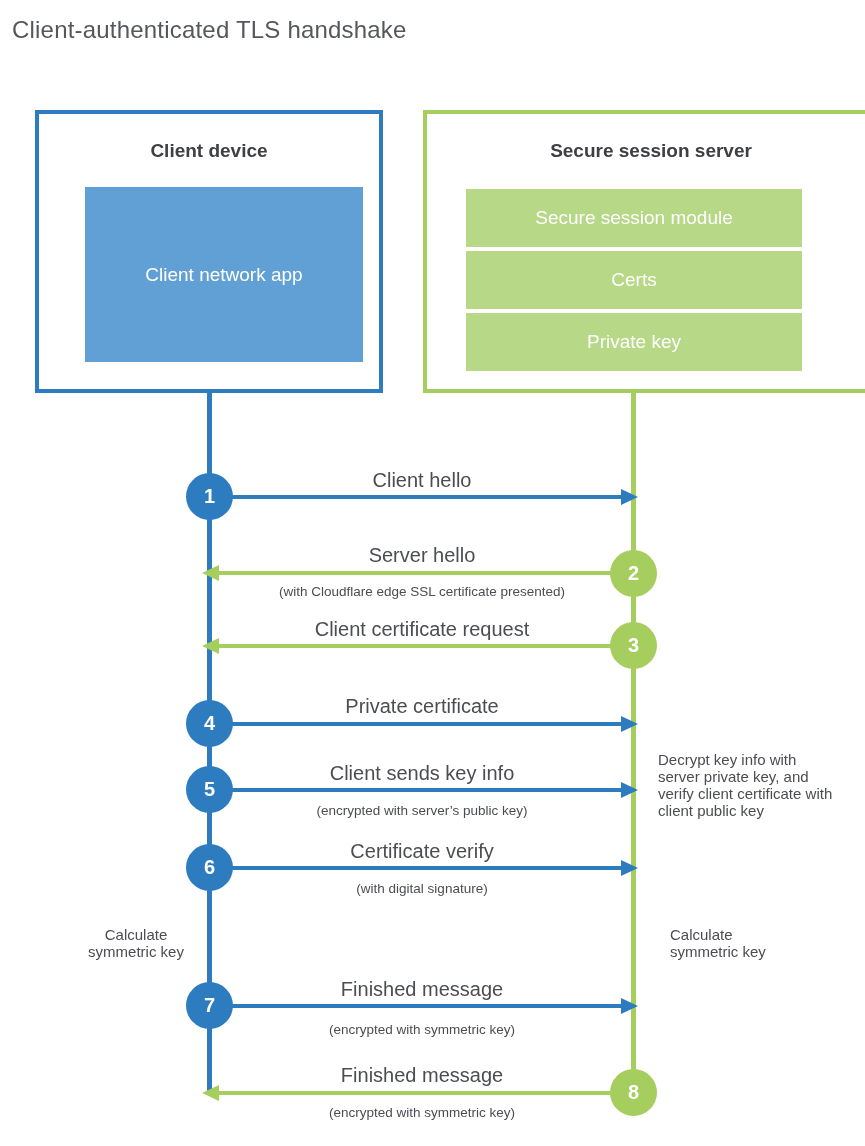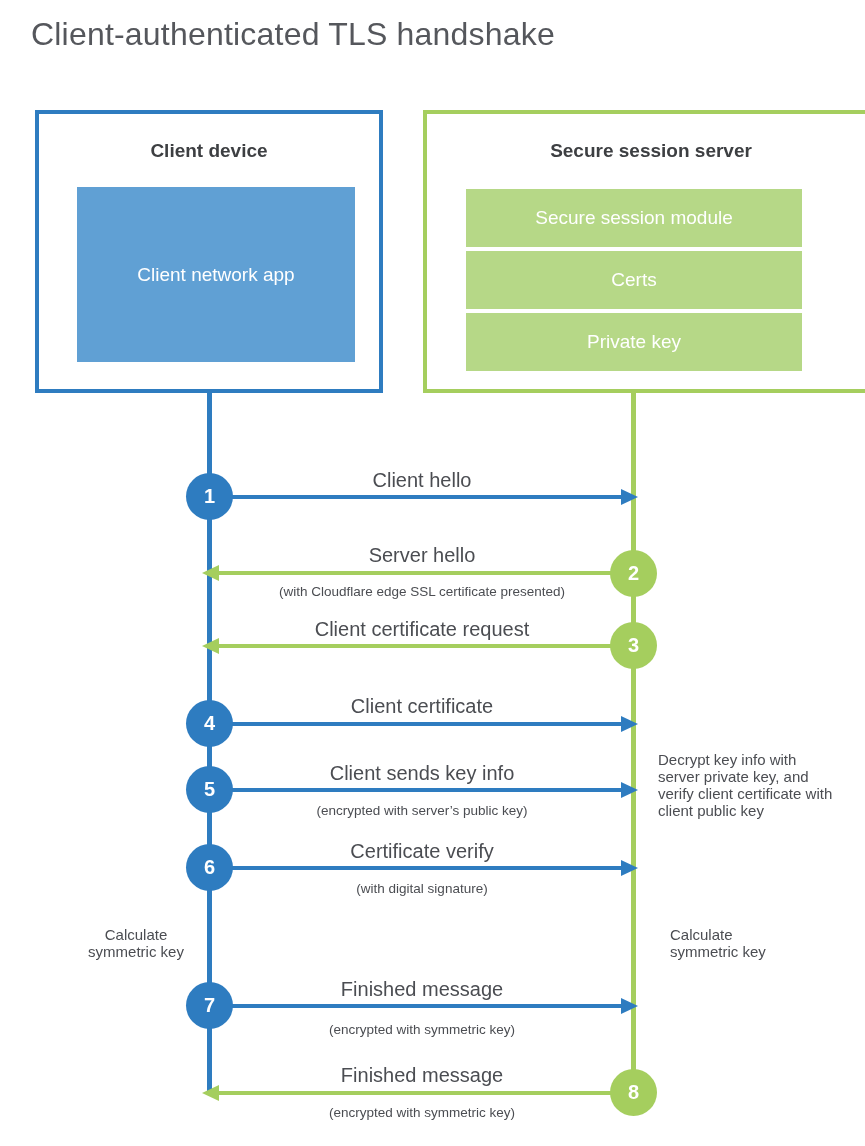--- a/index.html
+++ b/index.html
@@ -1,33 +1,33 @@
 <!DOCTYPE html>
 <html><head>
 <meta charset="utf-8">
 <style>
   html,body{margin:0;padding:0;background:#ffffff;}
   #canvas{
     position:relative;width:865px;height:1146px;background:#ffffff;overflow:hidden;
     font-family:"Liberation Sans","DejaVu Sans",sans-serif;color:#4b4d52;
   }
   .page-title{
-    position:absolute;left:31px;top:16px;margin:0;
-    font-size:32px;font-weight:300;color:#55575c;letter-spacing:.2px;text-align:center;
+    position:absolute;left:12px;top:16px;margin:0;
+    font-size:24px;font-weight:300;color:#55575c;letter-spacing:.2px;text-align:center;
   }
   
   .actor-box{position:absolute;top:110px;height:275px;background:#fff;}
   .actor-box.client{left:35px;width:340px;border:4px solid #2e7cc0;}
   .actor-box.server{left:423px;width:412px;border:4px solid #a5ce5e;padding-left:36px;}
   .actor-heading{
     position:absolute;left:0;right:0;top:26px;text-align:center;
     font-size:19px;font-weight:bold;color:#3d3f42;
   }
   .client-app{
-    position:absolute;left:38px;top:73px;width:278px;height:175px;background:#60a0d4;
+    position:absolute;left:46px;top:73px;width:278px;height:175px;background:#60a0d4;
     display:flex;align-items:center;justify-content:center;text-align:center;
   }
   .client-app span{color:#ffffff;font-size:19px;max-width:200px;line-height:1.35;}
   .server-bar{
     position:absolute;left:39px;width:336px;height:58px;background:#b6d887;
     color:#ffffff;font-size:19px;display:flex;align-items:center;justify-content:center;
   }
   .server-bar.bar1{top:75px;}
   .server-bar.bar2{top:137px;}
   .server-bar.bar3{top:199px;}
@@ -97,21 +97,21 @@
   <div class="arrow-body green" style="top:571px"></div>
   <div class="arrow-head left" style="top:565px"></div>
   <div class="step-sub" style="top:584px">(with Cloudflare edge SSL certificate presented)</div>
   <div class="num-circle green" style="top:550px">2</div>
 
   <div class="step-label" style="top:618px">Client certificate request</div>
   <div class="arrow-body green" style="top:644px"></div>
   <div class="arrow-head left" style="top:638px"></div>
   <div class="num-circle green" style="top:622px">3</div>
 
-  <div class="step-label" style="top:695px">Client certificate</div>
+  <div class="step-label" style="top:695px">Private certificate</div>
   <div class="arrow-body blue" style="top:722px"></div>
   <div class="arrow-head right" style="top:716px"></div>
   <div class="num-circle blue" style="top:700px">4</div>
 
   <div class="step-label" style="top:762px">Client sends key info</div>
   <div class="arrow-body blue" style="top:788px"></div>
   <div class="arrow-head right" style="top:782px"></div>
   <div class="step-sub" style="top:803px">(encrypted with server’s public key)</div>
   <div class="num-circle blue" style="top:766px">5</div>
 

